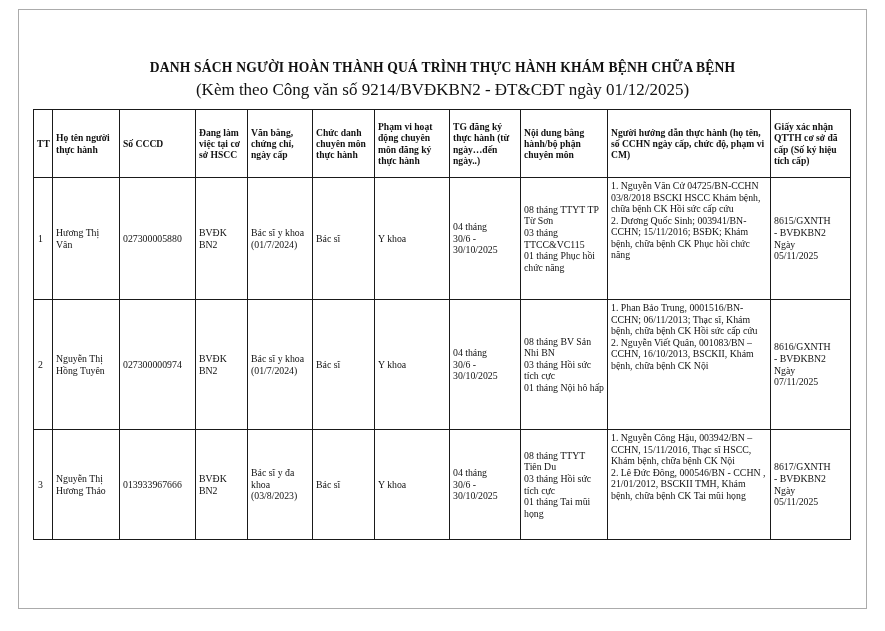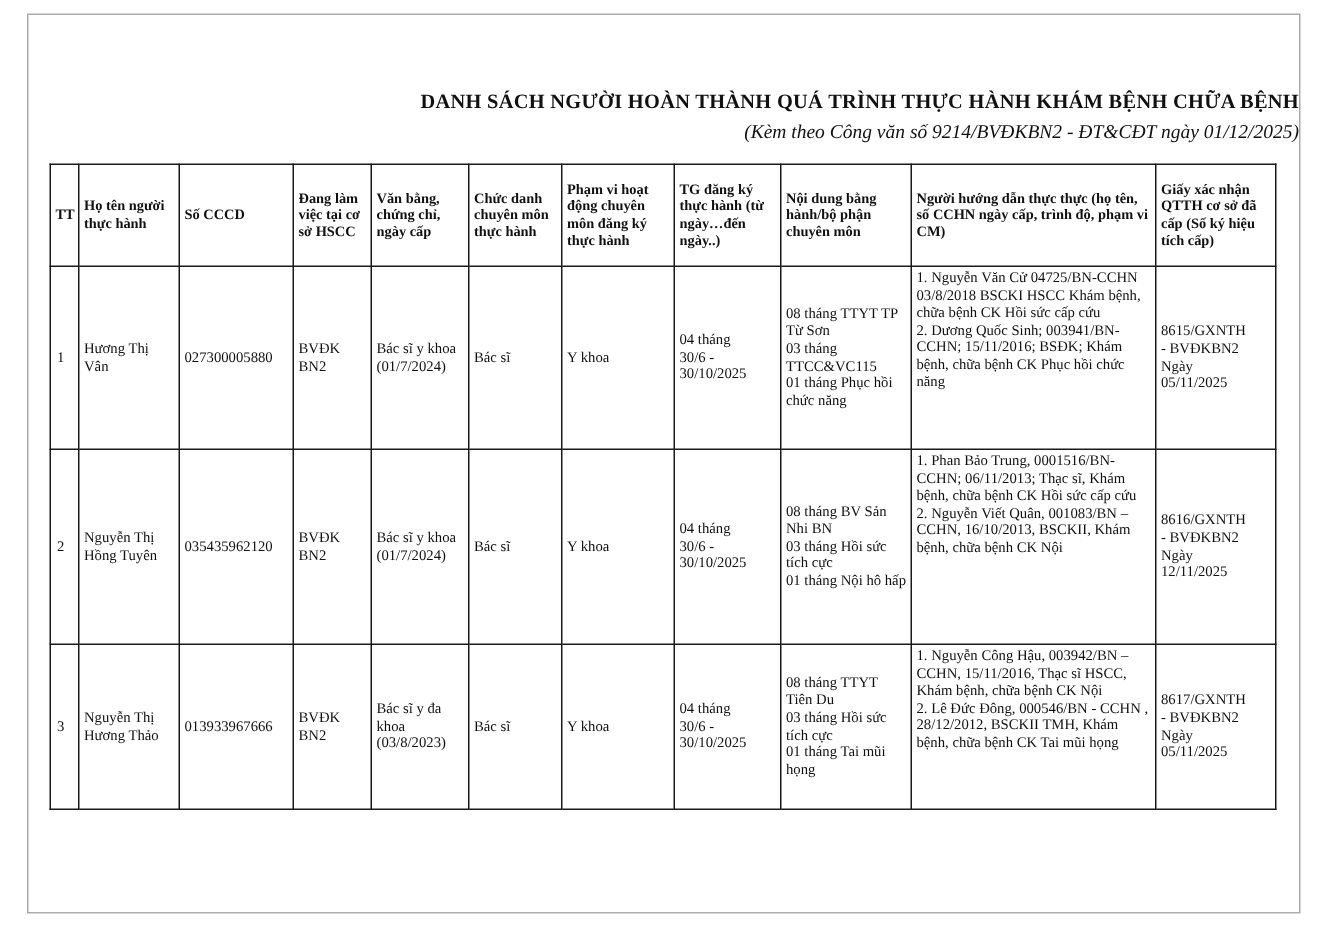--- a/index.html
+++ b/index.html
@@ -20,31 +20,30 @@
     background: #ffffff;
     border: 1px solid #ababab;
     box-sizing: border-box;
     overflow: hidden;
   }
   .title-block {
     position: absolute;
     left: 0;
     top: 50px;
     width: 100%;
-    text-align: right;
+    text-align: center;
   }
   .doc-title {
     font-size: 13.6px;
     font-weight: bold;
     letter-spacing: 0.2px;
     margin: 0;
   }
   .doc-subtitle {
-    font-size: 13px;
-    font-style: italic;
+    font-size: 17px;
     margin: 4px 0 0 0;
   }
   .table-wrap {
     position: absolute;
     left: 14px;
     top: 99px;
     width: 820px;
   }
   table.main {
     border-collapse: collapse;
@@ -115,21 +114,21 @@
         <tr style="height:68px">
             <th>TT</th>
             <th>Họ tên người thực hành</th>
             <th>Số CCCD</th>
             <th>Đang làm việc tại cơ sở HSCC</th>
             <th>Văn bằng, chứng chỉ, ngày cấp</th>
             <th>Chức danh chuyên môn thực hành</th>
             <th>Phạm vi hoạt động chuyên môn đăng ký thực hành</th>
             <th>TG đăng ký thực hành (từ ngày…đến ngày..)</th>
             <th>Nội dung bằng hành/bộ phận chuyên môn</th>
-            <th>Người hướng dẫn thực thực (họ tên, số CCHN ngày cấp, trình độ, phạm vi CM)</th>
+            <th>Người hướng dẫn thực hành (họ tên, số CCHN ngày cấp, chức độ, phạm vi CM)</th>
             <th>Giấy xác nhận QTTH cơ sở đã cấp (Số ký hiệu tích cấp)</th>
           </tr>
       </thead>
       <tbody>
           <tr style="height: 122px;">
             <td>1</td>
             <td>Hương Thị Vân</td>
             <td>027300005880</td>
             <td>BVĐK BN2</td>
             <td>Bác sĩ y khoa (01/7/2024)</td>
@@ -144,54 +143,54 @@
             <td>1.  Nguyễn Văn Cử 04725/BN-CCHN 03/8/2018 BSCKI HSCC Khám bệnh, chữa bệnh CK Hồi sức cấp cứu
 2. Dương Quốc Sinh; 003941/BN-CCHN; 15/11/2016; BSĐK; Khám bệnh, chữa bệnh CK Phục hồi chức năng</td>
             <td>8615/GXNTH
 - BVĐKBN2
 Ngày
 05/11/2025</td>
           </tr>
           <tr style="height: 130px;">
             <td>2</td>
             <td>Nguyễn Thị Hồng Tuyên</td>
-            <td>035435962120</td>
+            <td>027300000974</td>
             <td>BVĐK BN2</td>
             <td>Bác sĩ y khoa (01/7/2024)</td>
             <td>Bác sĩ</td>
             <td>Y khoa</td>
             <td>04 tháng
 30/6 -
 30/10/2025</td>
             <td>08 tháng BV Sản Nhi BN
 03 tháng Hồi sức tích cực
 01 tháng Nội hô hấp</td>
             <td>1. Phan Bảo Trung, 0001516/BN- CCHN; 06/11/2013; Thạc sĩ, Khám bệnh, chữa bệnh CK Hồi sức cấp cứu
 2.  Nguyễn Viết Quân, 001083/BN – CCHN, 16/10/2013, BSCKII, Khám bệnh, chữa bệnh CK Nội</td>
             <td>8616/GXNTH
 - BVĐKBN2
 Ngày
-12/11/2025</td>
+07/11/2025</td>
           </tr>
           <tr style="height: 110px;">
             <td>3</td>
             <td>Nguyễn Thị Hương Thảo</td>
             <td>013933967666</td>
             <td>BVĐK BN2</td>
             <td>Bác sĩ y đa khoa (03/8/2023)</td>
             <td>Bác sĩ</td>
             <td>Y khoa</td>
             <td>04 tháng
 30/6 -
 30/10/2025</td>
             <td>08 tháng TTYT Tiên Du
 03 tháng Hồi sức tích cực
 01 tháng Tai mũi họng</td>
             <td>1. Nguyễn Công Hậu, 003942/BN – CCHN, 15/11/2016, Thạc sĩ HSCC, Khám bệnh, chữa bệnh CK Nội
-2.  Lê Đức Đông, 000546/BN - CCHN , 28/12/2012, BSCKII TMH, Khám bệnh, chữa bệnh CK Tai mũi họng</td>
+2.  Lê Đức Đông, 000546/BN - CCHN , 21/01/2012, BSCKII TMH, Khám bệnh, chữa bệnh CK Tai mũi họng</td>
             <td>8617/GXNTH
 - BVĐKBN2
 Ngày
 05/11/2025</td>
           </tr>
         </tbody>
     </table>
   </div>
 
 </div>

